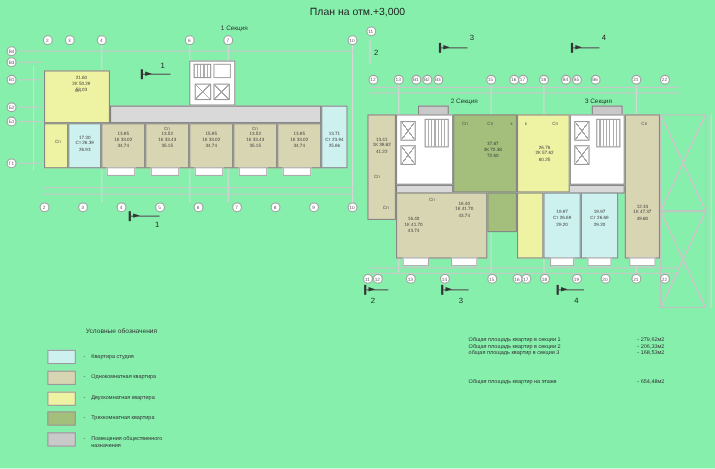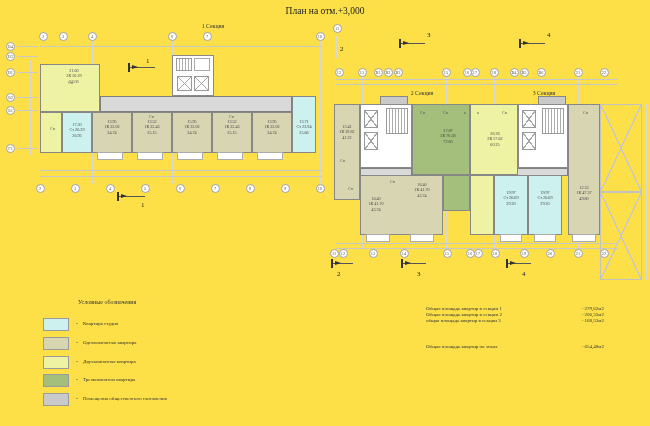--- a/index.html
+++ b/index.html
@@ -1,17 +1,17 @@
 <!DOCTYPE html>
 <html><head>
 <meta charset="utf-8">
 <style>
   html,body{margin:0;padding:0;background:#fff}
-  #root{position:relative;width:650px;height:426px;background:#fde047;overflow:hidden;
-        font-family:Liberation Serif, serif;color:#333}
+  #root{position:relative;width:650px;height:426px;background:#86efac;overflow:hidden;
+        font-family:Liberation Sans, sans-serif;color:#333}
   .ttl{position:absolute;left:0;right:0;top:6px;text-align:center;font-size:9.5px;color:#222}
   .axc{position:absolute;width:9px;height:9px;border:1px solid #a0a0a0;border-radius:50%;
        font-size:4.3px;line-height:7.5px;text-align:center;font-style:normal;color:#555;
        background:#fff;box-sizing:border-box;z-index:5}
   .hl{position:absolute;height:1px;background:#c9c9c9}
   .vl{position:absolute;width:1px;background:#d8d8d8}
   .apt{position:absolute;border:1px solid #878787;box-sizing:border-box}
   .c-st{background:#cdf1ee}.c-1k{background:#d8d5b3}.c-2k{background:#eef2a3}
   .c-3k{background:#a3bf7b}.c-pub{background:#c9c9c9}
   .corr{position:absolute;background:#d9d9d9;border:1px solid #808080;box-sizing:border-box}

